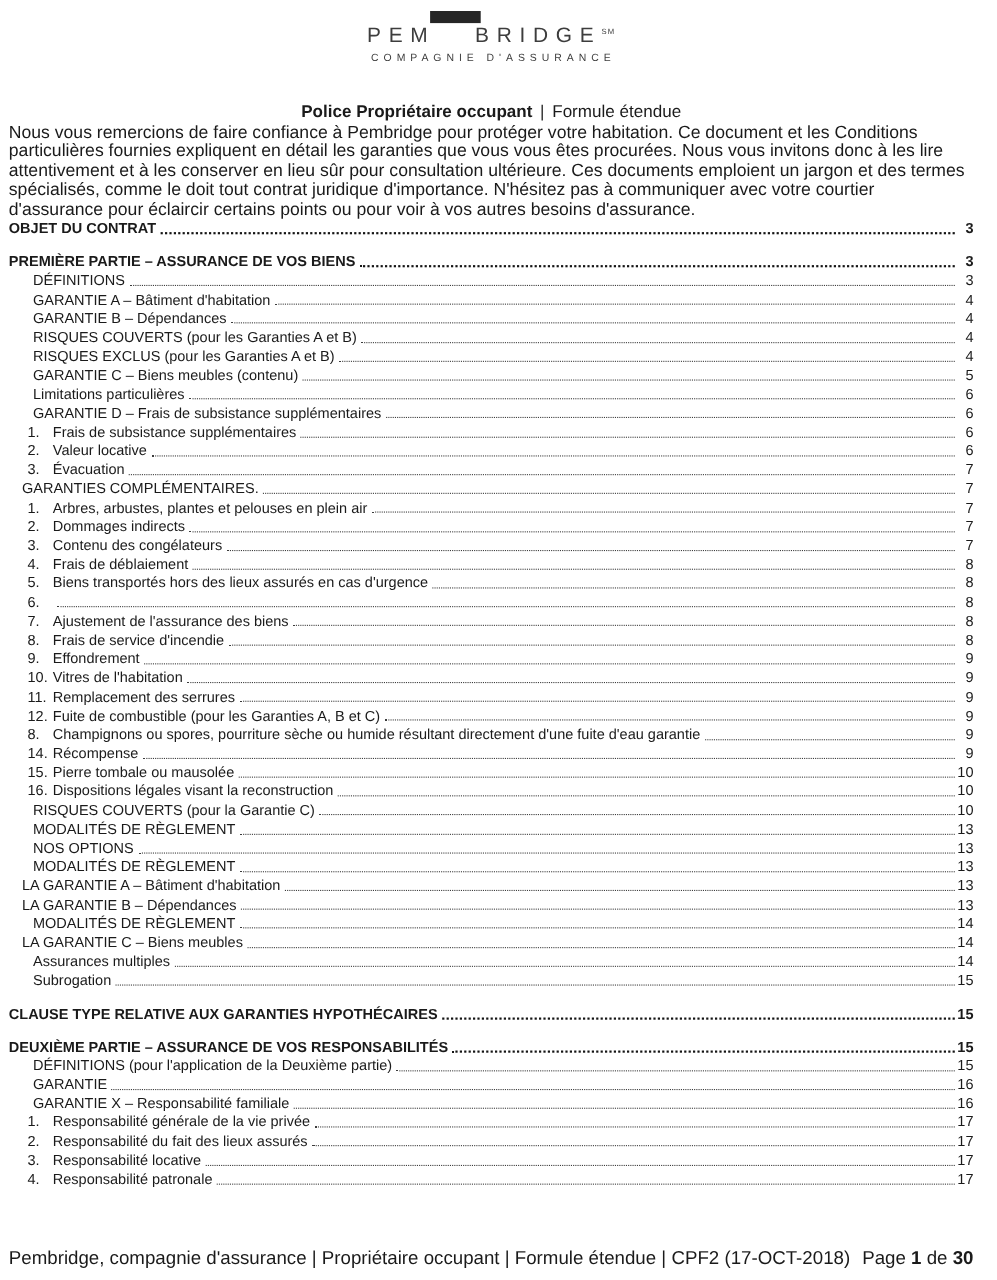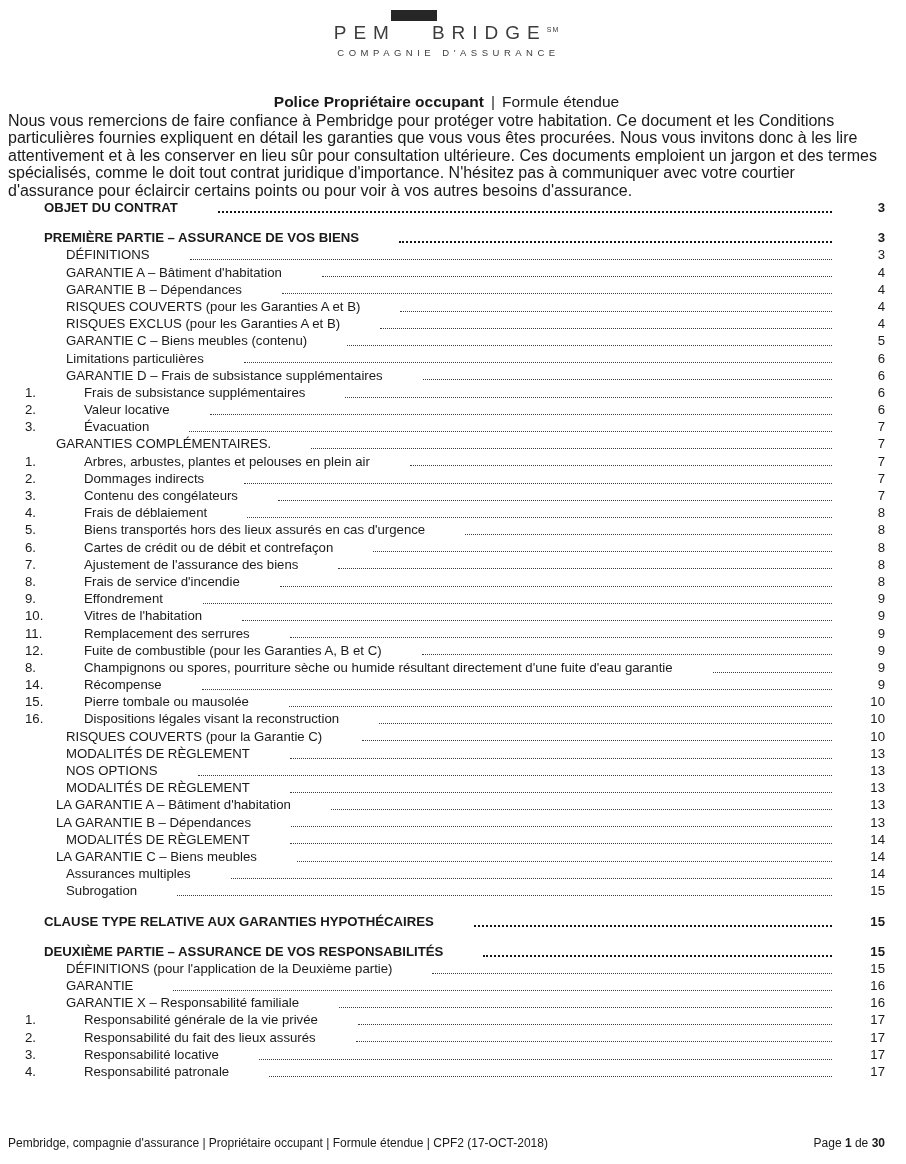--- a/index.html
+++ b/index.html
@@ -23,34 +23,34 @@
   .doc-title { margin:35px 0 0; text-align:center; font-size:15.5px; font-weight:normal; line-height:18px; }
   .title-main { font-weight:bold; }
   .title-sep { margin:0 7px; font-weight:normal; color:#2b2b2b; }
 
   
   .intro { margin:1px 0 0; font-size:16px; line-height:17.4px; }
 
   
   .toc-heading { margin:32px 0 8px; font-size:13.5px; font-weight:bold; }
   .toc { font-size:13.2px; }
-  .toc-row { display:flex; align-items:flex-end; height:17.2px; line-height:17.2px;gap:36px; }
+  .toc-row { display:flex; align-items:flex-end; height:17.2px; line-height:17.2px; }
   .toc-row.lvl-1 { font-weight:bold; margin-top:13px; }
   .toc > .toc-row.lvl-1:first-child { margin-top:0; }
   .lvl-2 .toc-label { margin-left:22px; }
   .lvl-2b .toc-label { margin-left:12px; }
   .lvl-3 .toc-num { margin-left:17px; width:23px; flex:none; }
   .toc-label { white-space:nowrap; }
   .toc-leader { flex:1; border-bottom:1.6px dotted #3c3c3c; margin:0 2px 3.5px 4px; min-width:8px; }
   .toc-row.lvl-1 .toc-leader { border-bottom:2px dotted #151515; margin-bottom:3px; }
   .toc-page { flex:none; min-width:15px; text-align:right; }
 
   
   .footer { position:absolute; left:8px; right:21px; top:1137px; display:flex;
-            justify-content:space-between; font-size:12px; line-height:13px; }
+            justify-content:space-between; font-size:17px; line-height:13px; }
 </style>
 </head>
 <body>
 
 <div class="page">
 
   <header class="logo">
     <div class="logo-row">
       <span class="logo-bar"></span>
       <span>PEM</span><span class="logo-gap"></span><span>BRIDGE</span><span class="logo-tm">SM</span>
@@ -173,21 +173,20 @@
     <span class="toc-page">8</span>
   </div>
       <div class="toc-row lvl-3">
     <span class="toc-num">5.</span>
     <span class="toc-label">Biens transportés hors des lieux assurés en cas d'urgence</span>
     <span class="toc-leader"></span>
     <span class="toc-page">8</span>
   </div>
       <div class="toc-row lvl-3">
     <span class="toc-num">6.</span>
-    <span class="toc-label">Cartes de crédit ou de débit et contrefaçon</span>
     <span class="toc-leader"></span>
     <span class="toc-page">8</span>
   </div>
       <div class="toc-row lvl-3">
     <span class="toc-num">7.</span>
     <span class="toc-label">Ajustement de l'assurance des biens</span>
     <span class="toc-leader"></span>
     <span class="toc-page">8</span>
   </div>
       <div class="toc-row lvl-3">

